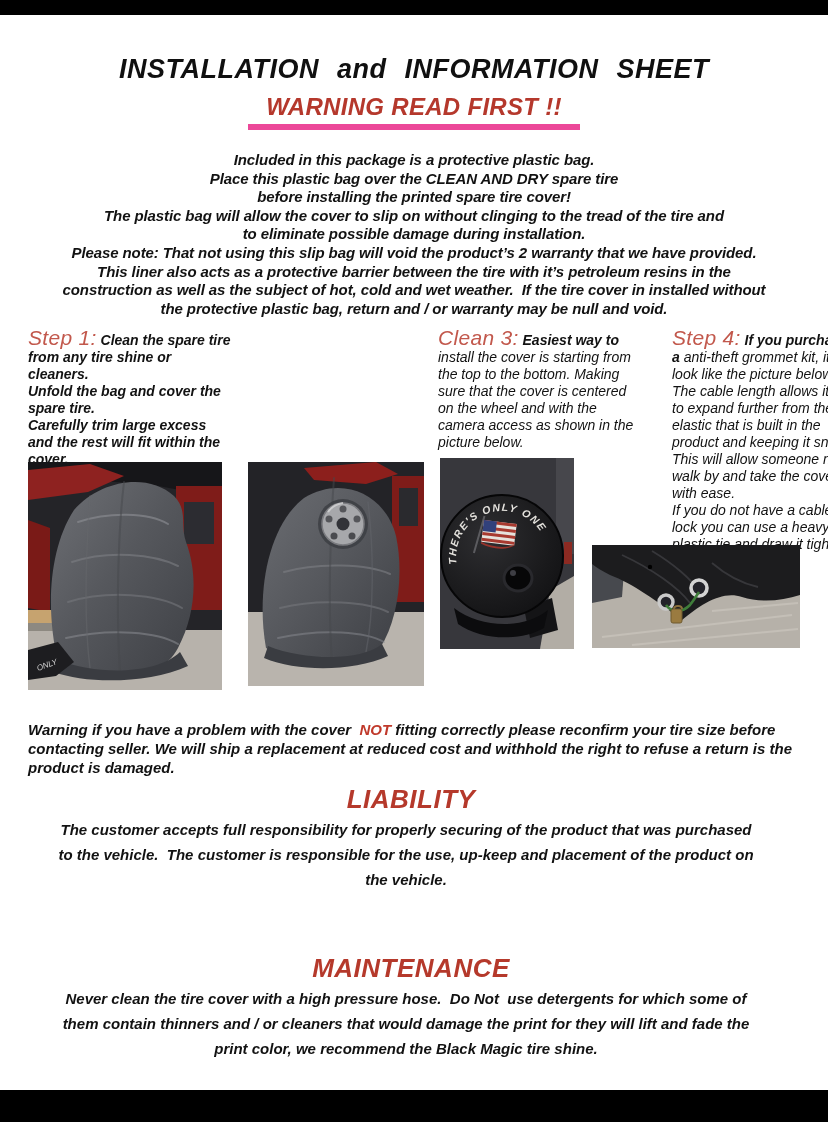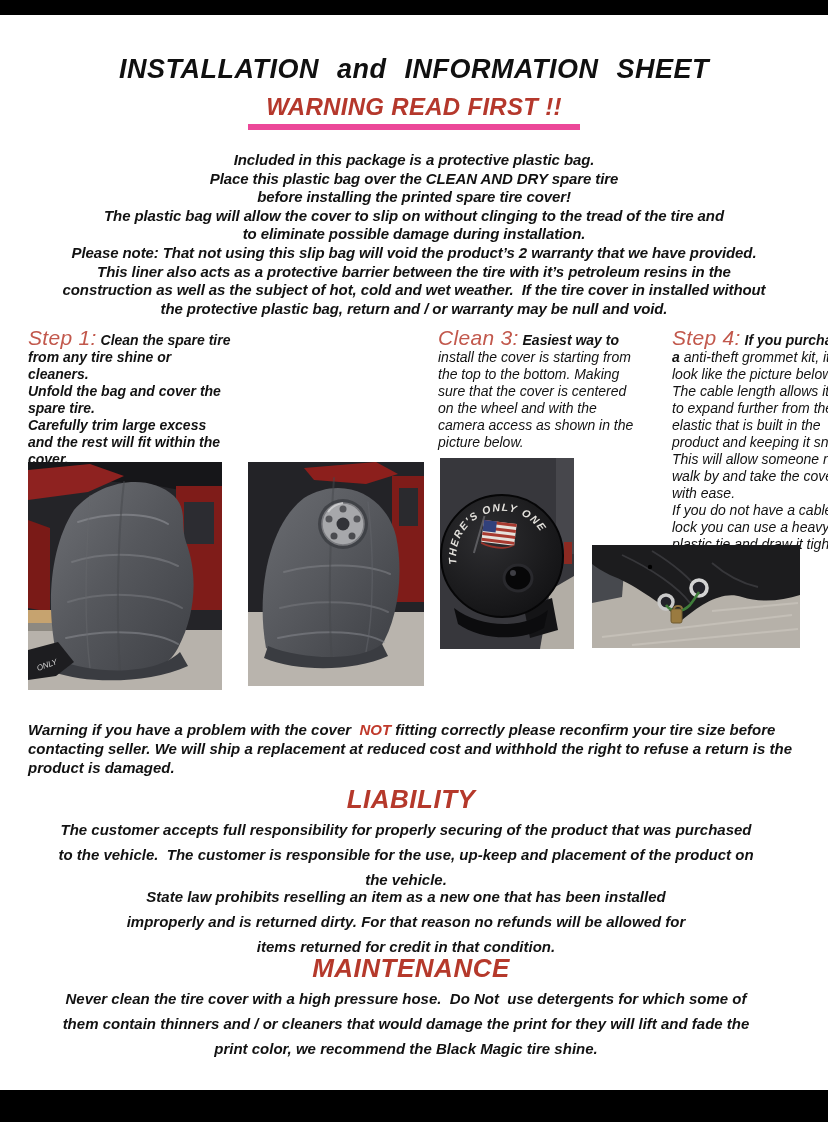--- a/index.html
+++ b/index.html
@@ -229,23 +229,20 @@
       </g>
     </svg>
   </div>
 
   <div class="warn-para"><span>Warning if you have a problem with the cover &nbsp;</span><span class="not">NOT</span><span> fitting correctly please reconfirm your tire size before contacting seller. We will ship a replacement at reduced cost and withhold the right to refuse a return is the product is damaged.</span></div>
 
   <div class="sec-heading h-liability">LIABILITY</div>
   <div class="sec-para p-liability1">The customer accepts full responsibility for properly securing of the product that was purchased
 to the vehicle. &nbsp;The customer is responsible for the use, up-keep and placement of the product on
 the vehicle.</div>
-  <div class="sec-para p-liability2">State law prohibits reselling an item as a new one that has been installed
-improperly and is returned dirty. For that reason no refunds will be allowed for
-items returned for credit in that condition.</div>
 
   <div class="sec-heading h-maintenance">MAINTENANCE</div>
   <div class="sec-para p-maintenance">Never clean the tire cover with a high pressure hose. &nbsp;Do Not &nbsp;use detergents for which some of
 them contain thinners and / or cleaners that would damage the print for they will lift and fade the
 print color, we recommend the Black Magic tire shine.</div>
 
   <div class="bar bar-bottom"></div>
 
 </div>
 

